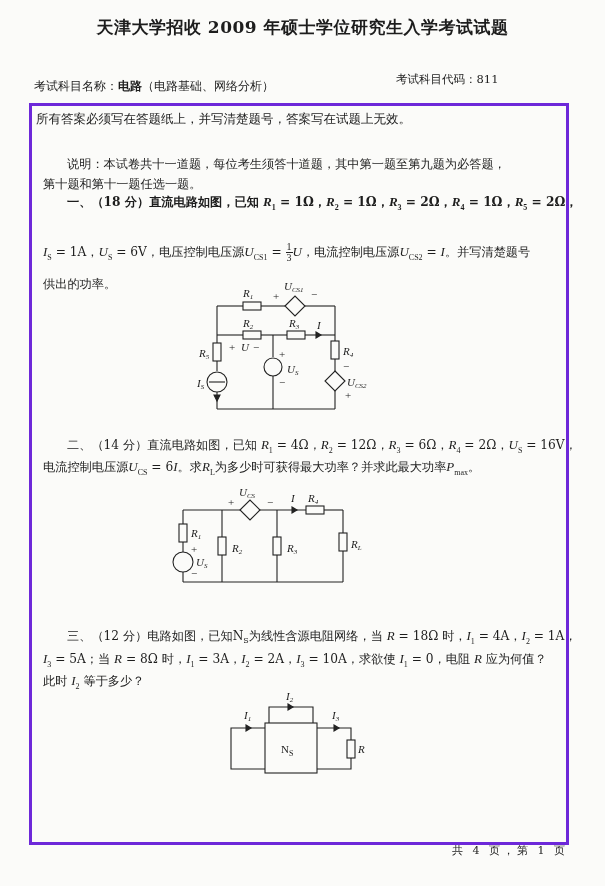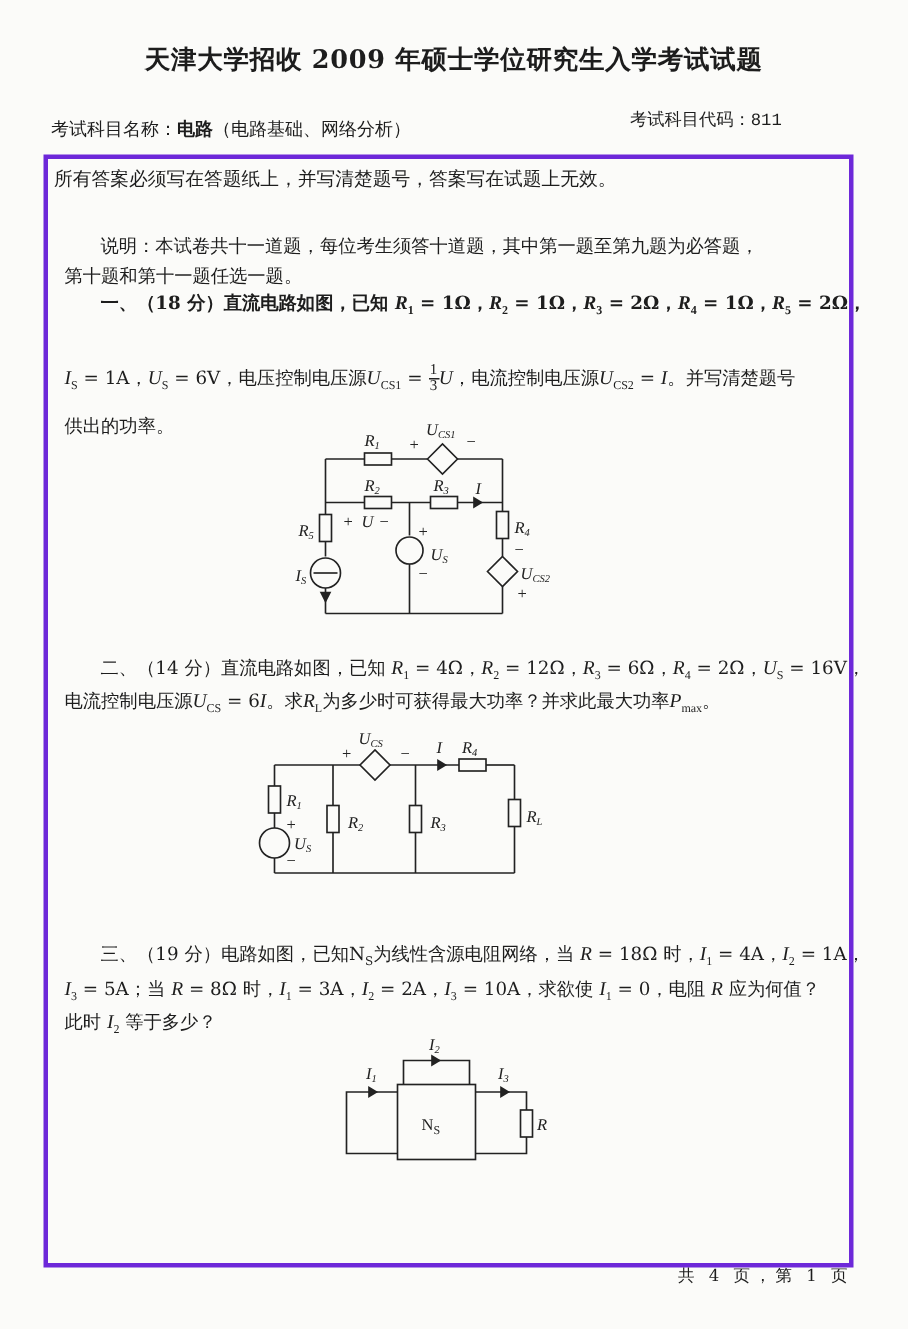--- a/index.html
+++ b/index.html
@@ -4,29 +4,29 @@
 <style>
   html, body { margin:0; padding:0; }
   body {
     width:605px; height:886px; overflow:hidden;
     background:#fbfbf9;
     font-family:"DejaVu Serif","Liberation Serif",serif;
     color:#1d1d1d;
     position:relative;
   }
   .title {
-    position:absolute; top:28px; left:0; width:605px; text-align:center;
+    position:absolute; top:16px; left:0; width:605px; text-align:center;
     font-size:17px; font-weight:bold; letter-spacing:0.5px;
   }
   .subject {
     position:absolute; top:78px; left:34px; font-size:12px;
   }
   .subject .name { font-weight:bold; }
   .code {
-    position:absolute; top:72px; left:420px; font-size:11.5px;font-family:Liberation Mono, monospace;
+    position:absolute; top:72px; left:396px; font-size:11.5px;
   }
   .box {
     position:absolute; left:29px; top:103px; width:540px; height:742px;
     border:3px solid #6d28d9; box-sizing:border-box;
   }
   .notice {
     position:absolute; top:5px; left:4px; font-size:12.5px;
     font-family:"DejaVu Sans","Liberation Sans",sans-serif;
   }
   .para {
@@ -174,21 +174,21 @@
 
       <line x1="340" y1="507" x2="340" y2="530"></line>
       <rect x="336" y="530" width="8" height="18"></rect>
       <line x1="340" y1="548" x2="340" y2="579"></line>
       <text x="348" y="545">R<tspan font-size="7" dy="2">L</tspan></text>
       <line x1="180" y1="579" x2="340" y2="579"></line>
     </g>
   </svg>
 
   <div class="para indent" style="top:520px;">
-    <span>三、</span><span>（19 分）</span><span>电路如图，已知</span>N<sub>S</sub><span>为线性含源电阻网络，当</span>
+    <span>三、</span><span>（12 分）</span><span>电路如图，已知</span>N<sub>S</sub><span>为线性含源电阻网络，当</span>
     <span class="it">R</span> = 18Ω 时，<span class="it">I<sub>1</sub></span> = 4A，<span class="it">I<sub>2</sub></span> = 1A，
   </div>
   <div class="para" style="top:543px;">
     <span class="it">I<sub>3</sub></span> = 5A；当 <span class="it">R</span> = 8Ω 时，<span class="it">I<sub>1</sub></span> = 3A，<span class="it">I<sub>2</sub></span> = 2A，<span class="it">I<sub>3</sub></span> = 10A，求欲使 <span class="it">I<sub>1</sub></span> = 0，电阻 <span class="it">R</span> 应为何值？
   </div>
   <div class="para" style="top:565px;">
     此时 <span class="it">I<sub>2</sub></span> 等于多少？
   </div>
 
   <svg style="left:0;top:0;" width="540" height="742">

